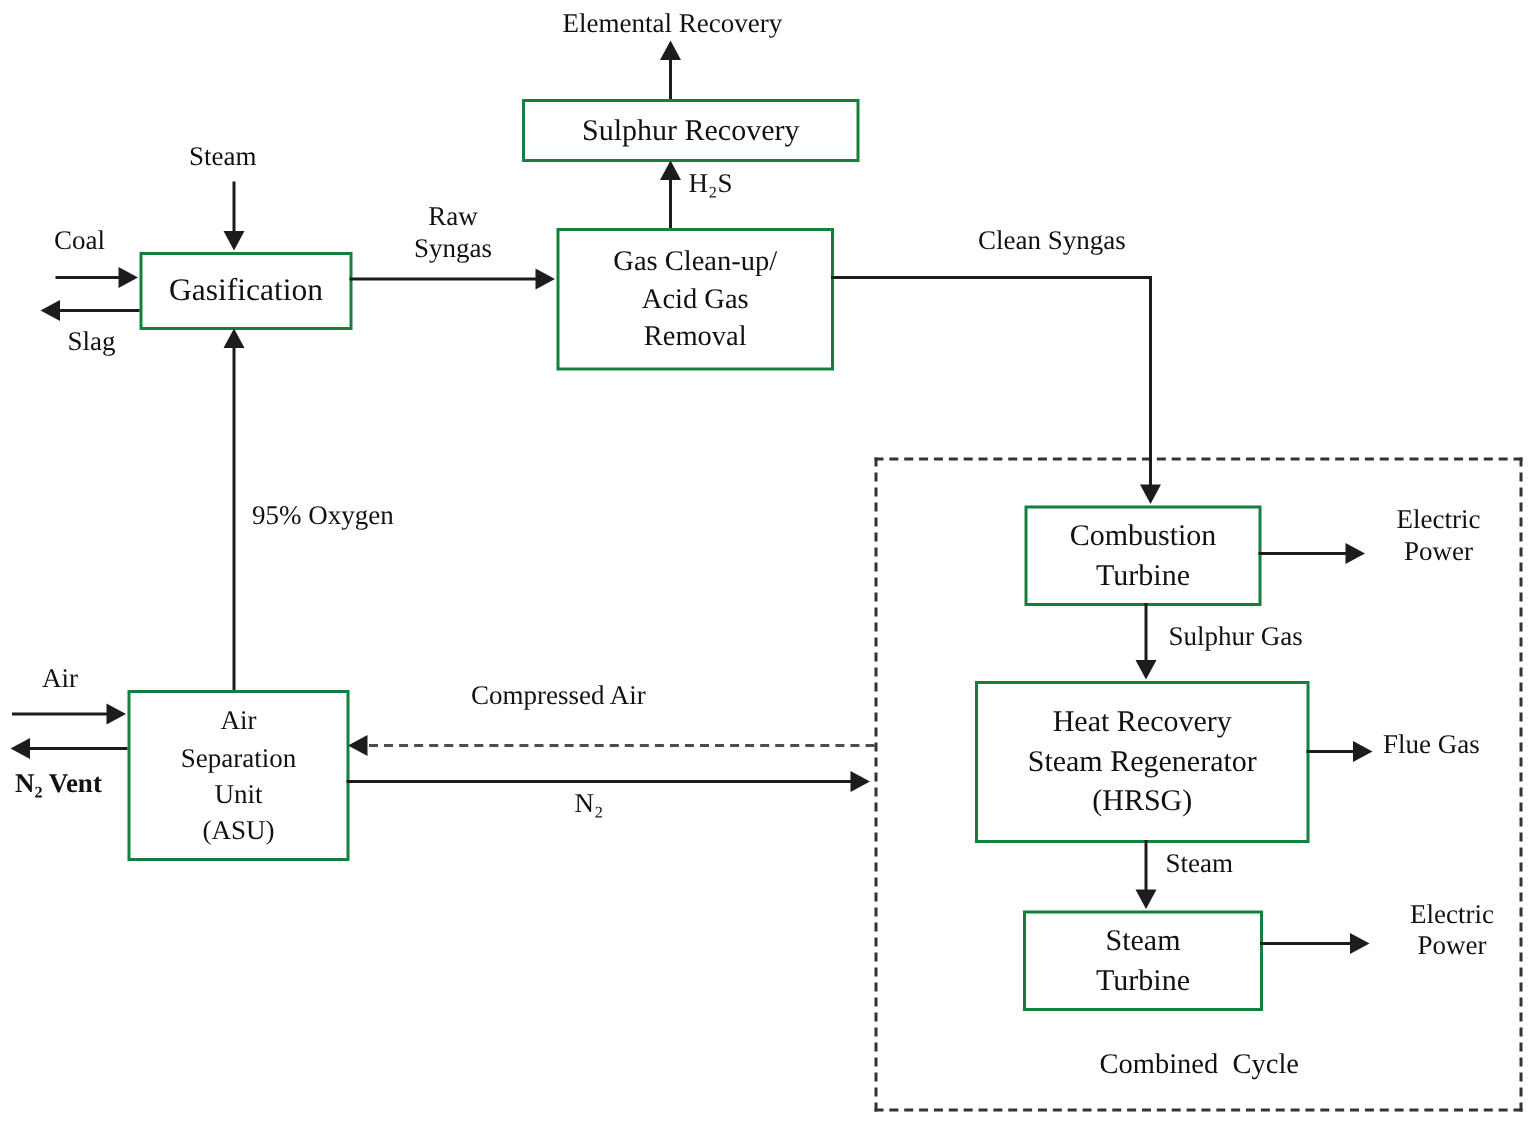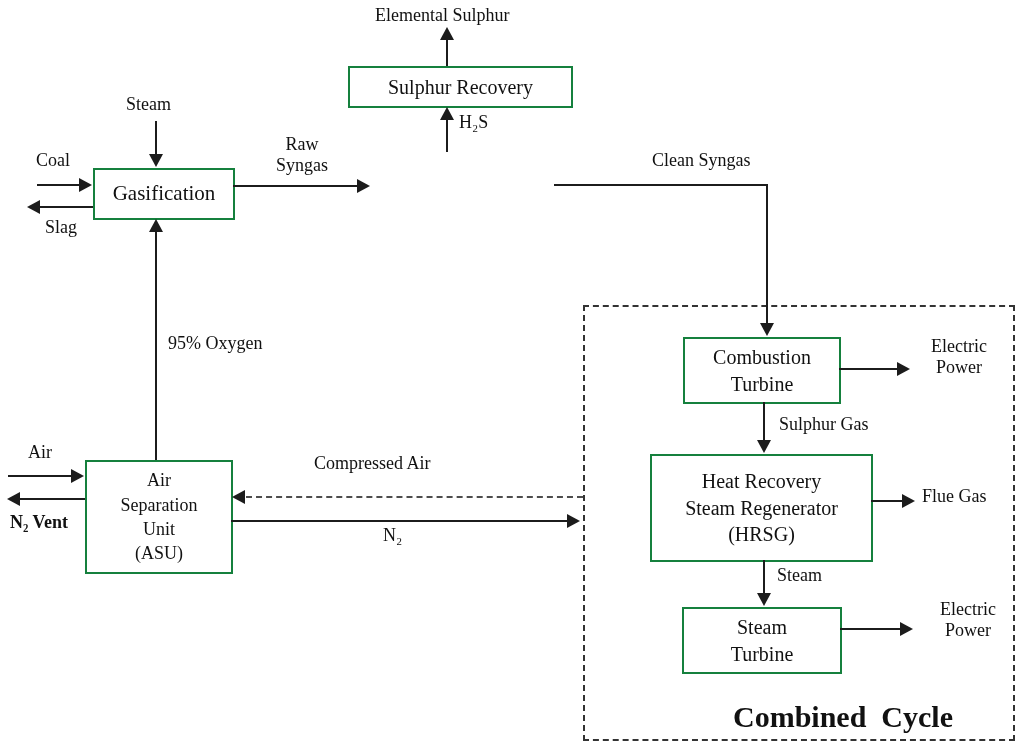--- a/index.html
+++ b/index.html
@@ -20,51 +20,54 @@
   }
   .hl { position:absolute; height:2px; background:#1c1c1c; }
   .vl { position:absolute; width:2px; background:#1c1c1c; }
   .dashl { position:absolute; height:0; border-top:2px dashed #4d4d4d; }
   .dashed-box { position:absolute; border:2px dashed #333333; background:transparent; }
   .ah { position:absolute; width:0; height:0; }
   .ah-up    { border-left:7px solid transparent; border-right:7px solid transparent; border-bottom:13px solid #1c1c1c; }
   .ah-down  { border-left:7px solid transparent; border-right:7px solid transparent; border-top:13px solid #1c1c1c; }
   .ah-right { border-top:7px solid transparent; border-bottom:7px solid transparent; border-left:13px solid #1c1c1c; }
   .ah-left  { border-top:7px solid transparent; border-bottom:7px solid transparent; border-right:13px solid #1c1c1c; }
-  .bold-title { font-weight:bold; font-size:30px; white-space:pre; }
+  .bold-title { font-weight:normal; font-size:19px; white-space:pre; }
   .ctr { text-align:center; }
 </style>
 </head>
 <body>
 
 <div id="stage">
 
   <div class="dashed-box" style="left:583px; top:305px; width:428px; height:432px;"></div>
 
   <div class="box" style="left:348px; top:66px; width:221px; height:38px;">Sulphur Recovery</div>
 
   <div class="box" style="left:93px; top:168px; width:138px; height:48px; font-size:21px;">Gasification</div>
 
+  <div class="box" style="left:371px; top:152px; width:181px; height:91px; font-size:19px;">Gas Clean-up/
+Acid Gas
+Removal</div>
 
   <div class="box" style="left:683px; top:337px; width:154px; height:63px;">Combustion
 Turbine</div>
 
   <div class="box" style="left:650px; top:454px; width:219px; height:104px;">Heat Recovery
 Steam Regenerator
 (HRSG)</div>
 
   <div class="box" style="left:682px; top:607px; width:156px; height:63px;">Steam
 Turbine</div>
 
   <div class="box" style="left:85px; top:460px; width:144px; height:110px; font-size:18px; line-height:1.35;">Air
 Separation
 Unit
 (ASU)</div>
 
-  <div class="lbl" style="left:375px; top:5px;">Elemental Sulphur</div>
+  <div class="lbl" style="left:375px; top:5px;">Elemental Recovery</div>
 
   <div class="lbl" style="left:459px; top:112px;text-align:right;">H₂S</div>
 
   <div class="lbl" style="left:126px; top:94px;">Steam</div>
 
   <div class="lbl" style="left:36px; top:150px;">Coal</div>
 
   <div class="lbl" style="left:45px; top:217px;">Slag</div>
 
   <div class="lbl ctr" style="left:250px; top:134px; width:104px;">Raw

